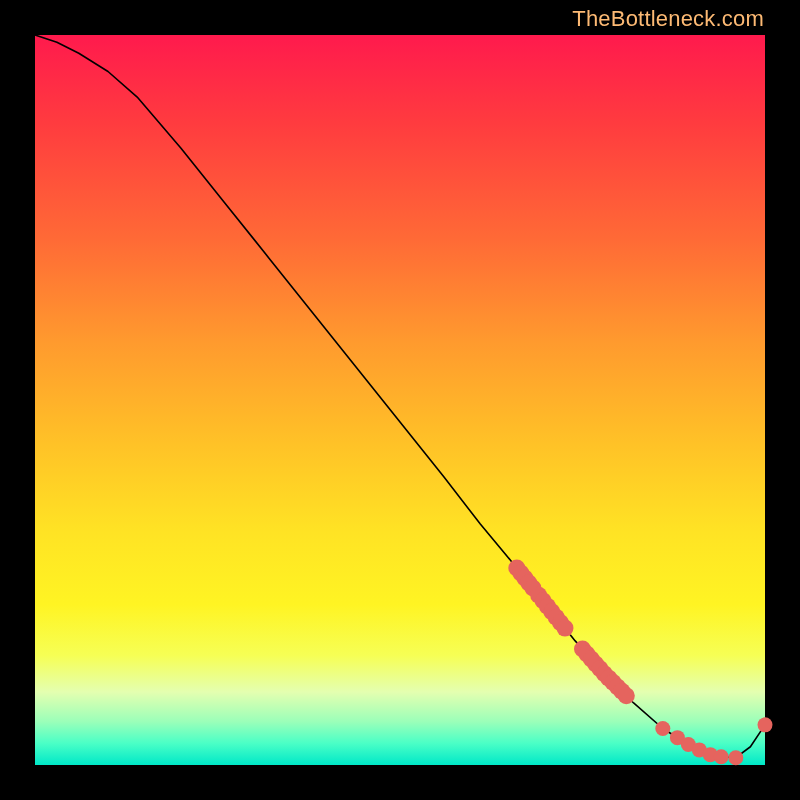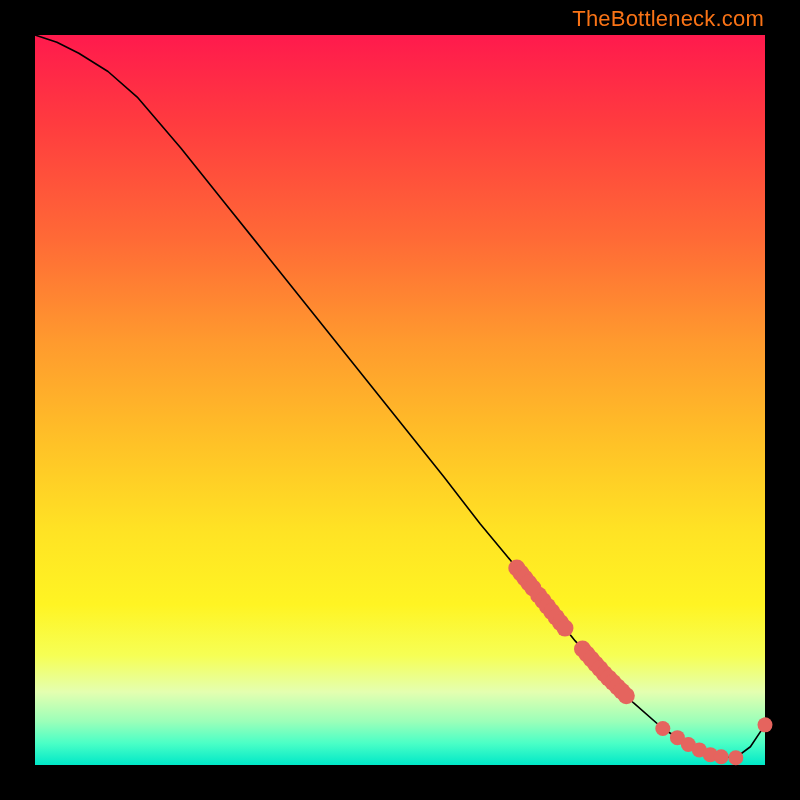--- a/index.html
+++ b/index.html
@@ -37,21 +37,21 @@
       #e4ffb0 90%,
       #9cffb9 94%,
       #4bffc6 97%,
       #00e8c8 100%
     );
   }
   .attribution {
     position: absolute;
     top: 6px;
     right: 36px;
-    color: #f97316;
+    color: #fdba74;
     font-size: 22px;
     font-weight: 400;
     letter-spacing: 0.2px;
     user-select: none;
   }
   svg.overlay {
     position: absolute;
     left: 0;
     top: 0;
     width: 730px;

